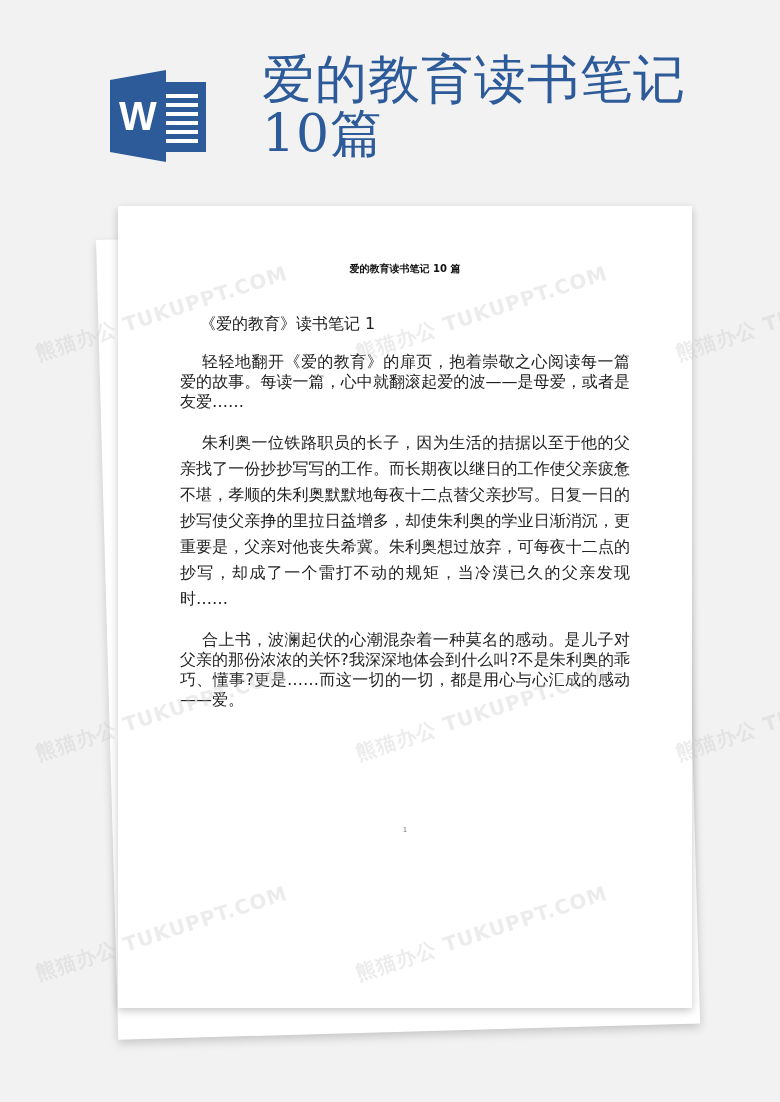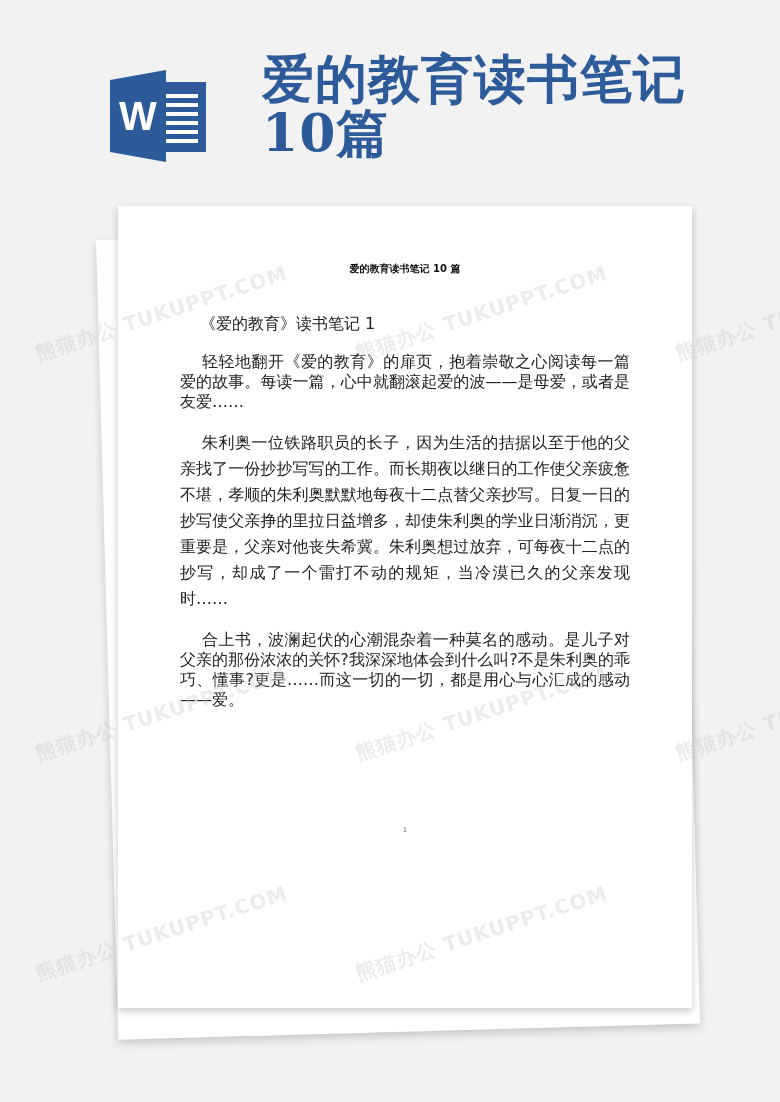--- a/index.html
+++ b/index.html
@@ -5,21 +5,21 @@
   html, body { margin: 0; padding: 0; }
   body {
     width: 780px; height: 1102px; overflow: hidden; position: relative;
     background: #f2f2f2;
     font-family: "DejaVu Sans", sans-serif;
   }
   .header { position: absolute; left: 0; top: 0; width: 780px; height: 200px; }
   .word-icon { position: absolute; left: 108px; top: 68px; width: 104px; height: 96px; }
   .banner-title {
     position: absolute; left: 262px; top: 52px; width: 500px;
-    font-family: "DejaVu Serif", serif; font-weight: bold;
+    font-family: "DejaVu Serif", serif; font-weight: normal;
     color: #2d5b9a; font-size: 52px; line-height: 54px; letter-spacing: 1px;
   }
   .page-back {
     position: absolute; left: 96px; top: 240px; width: 582px; height: 800px;
     background: #fff; transform: rotate(-1.6deg); transform-origin: left top;
     box-shadow: 0 4px 10px rgba(0,0,0,0.18);
   }
   .page {
     position: absolute; left: 118px; top: 206px; width: 574px; height: 802px;
     background: #fff; box-shadow: 0 3px 8px rgba(0,0,0,0.22);

